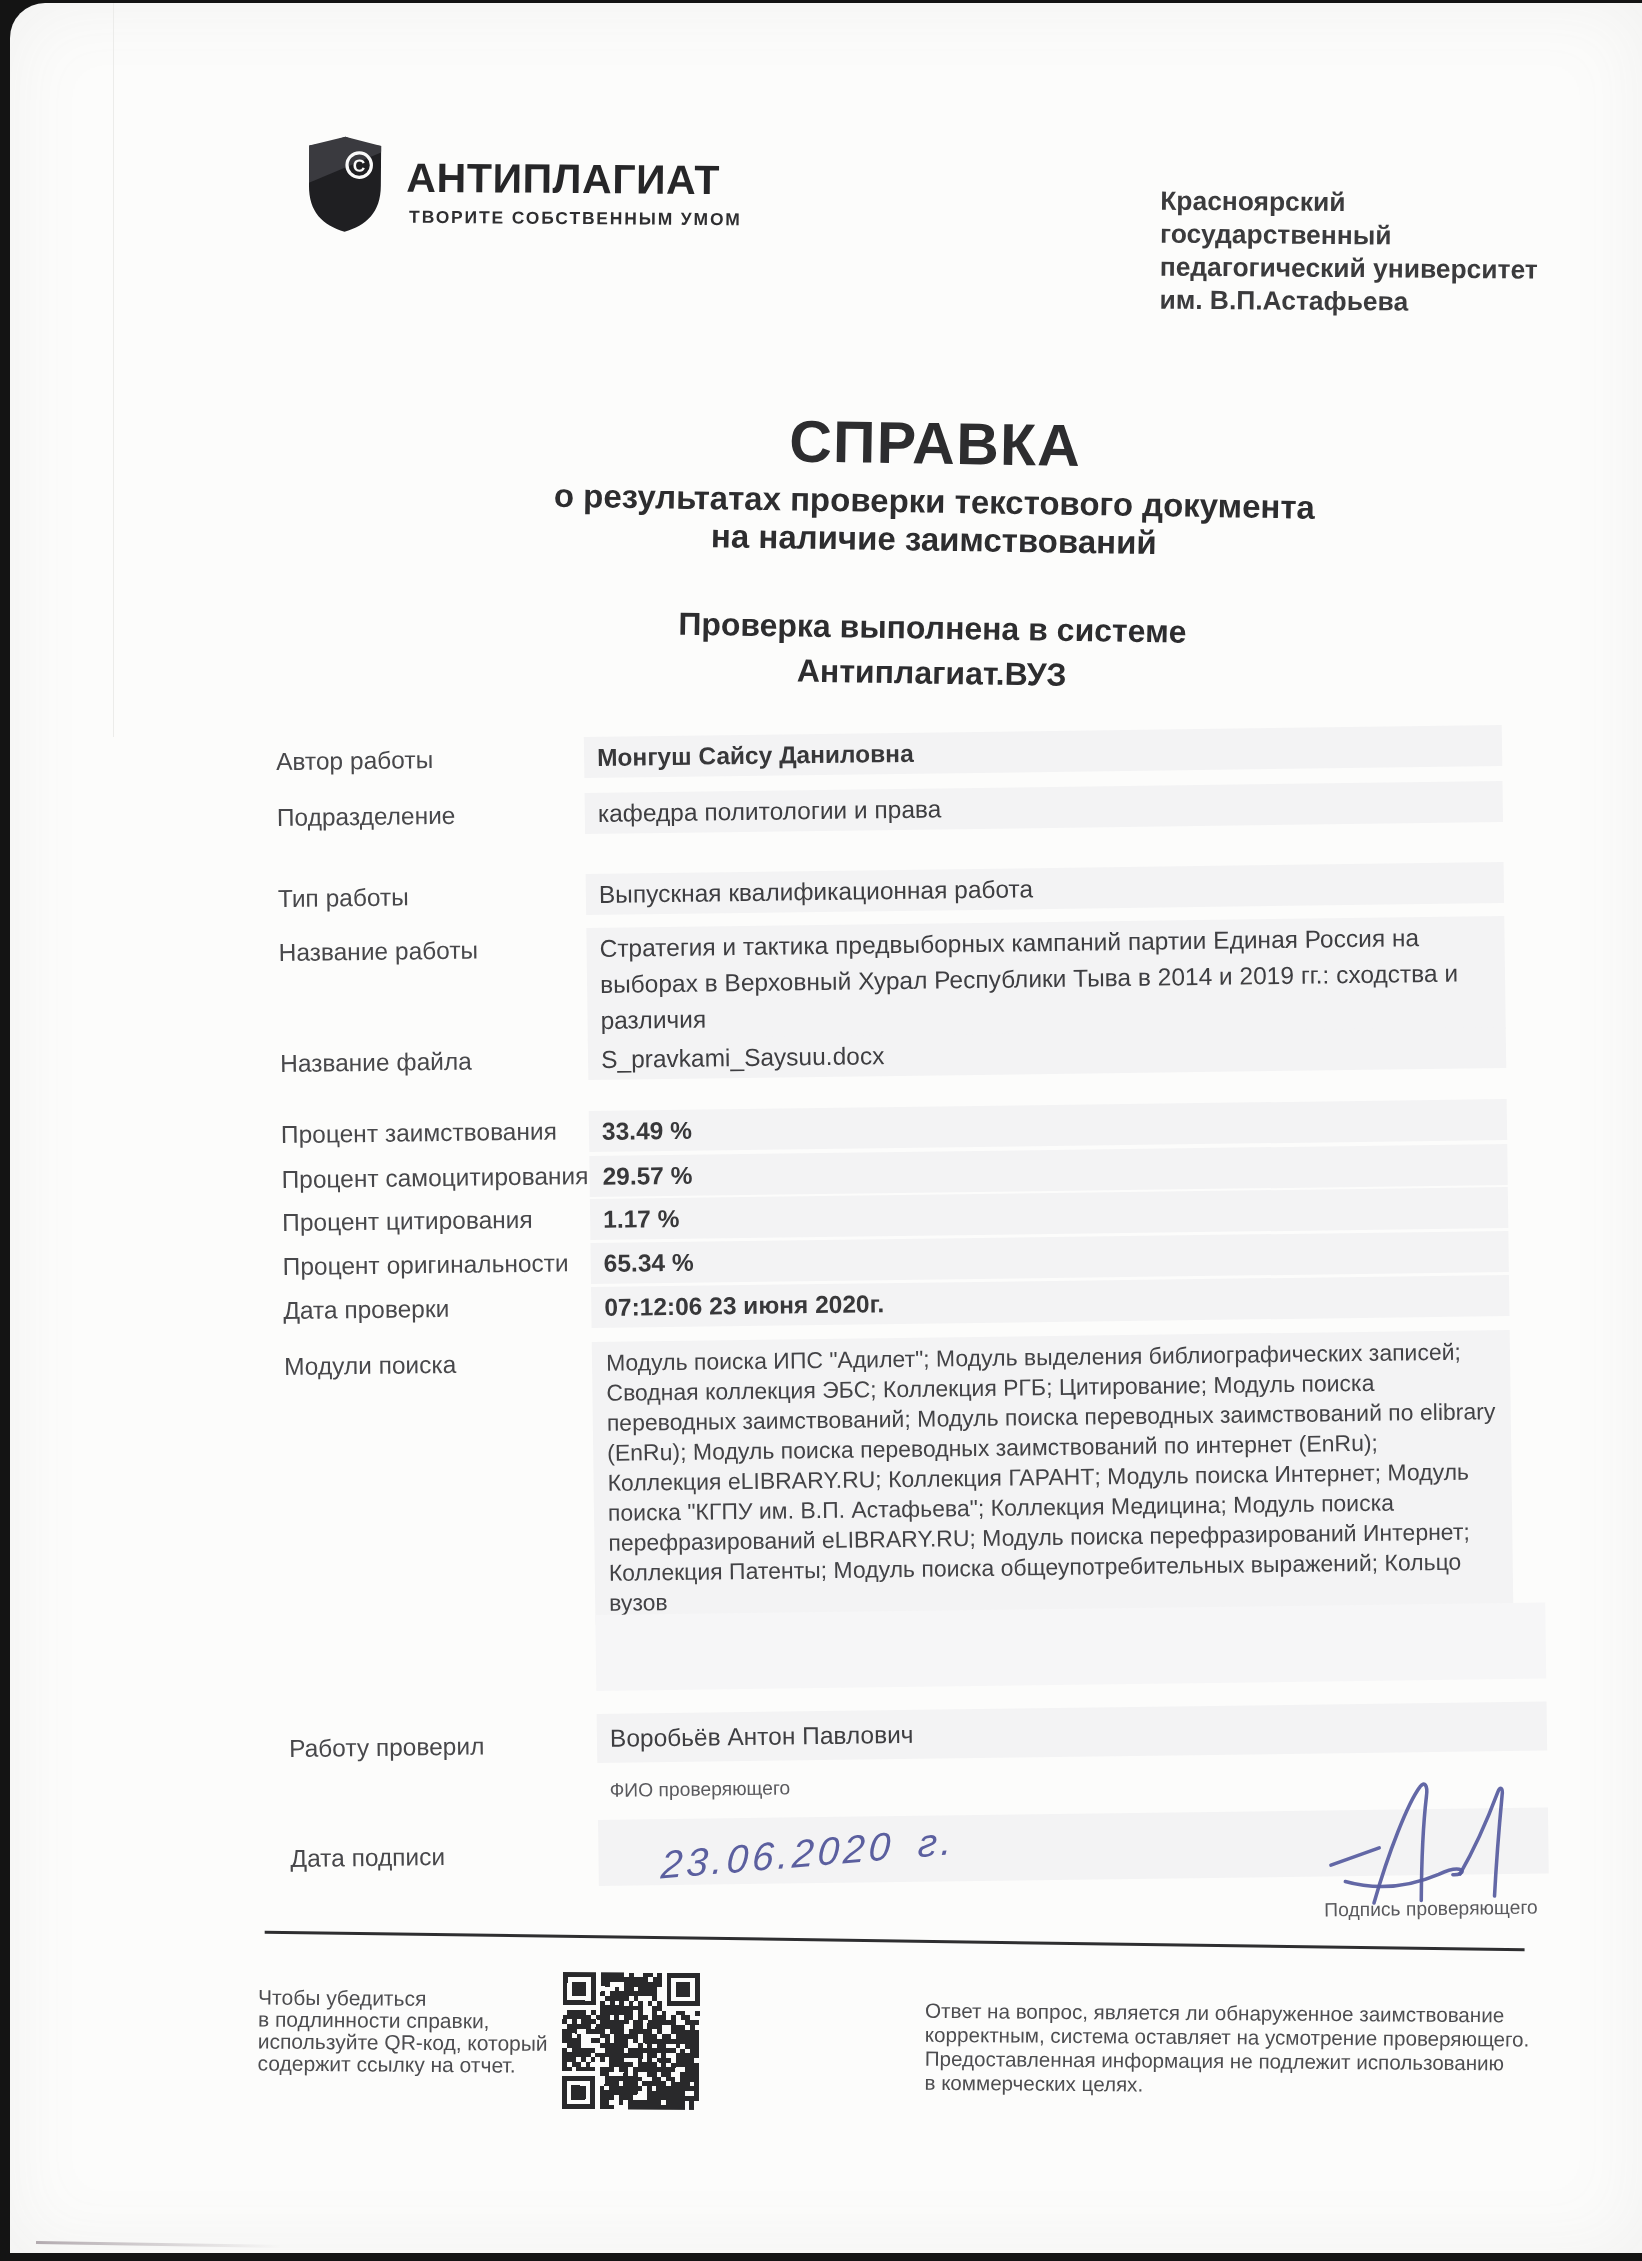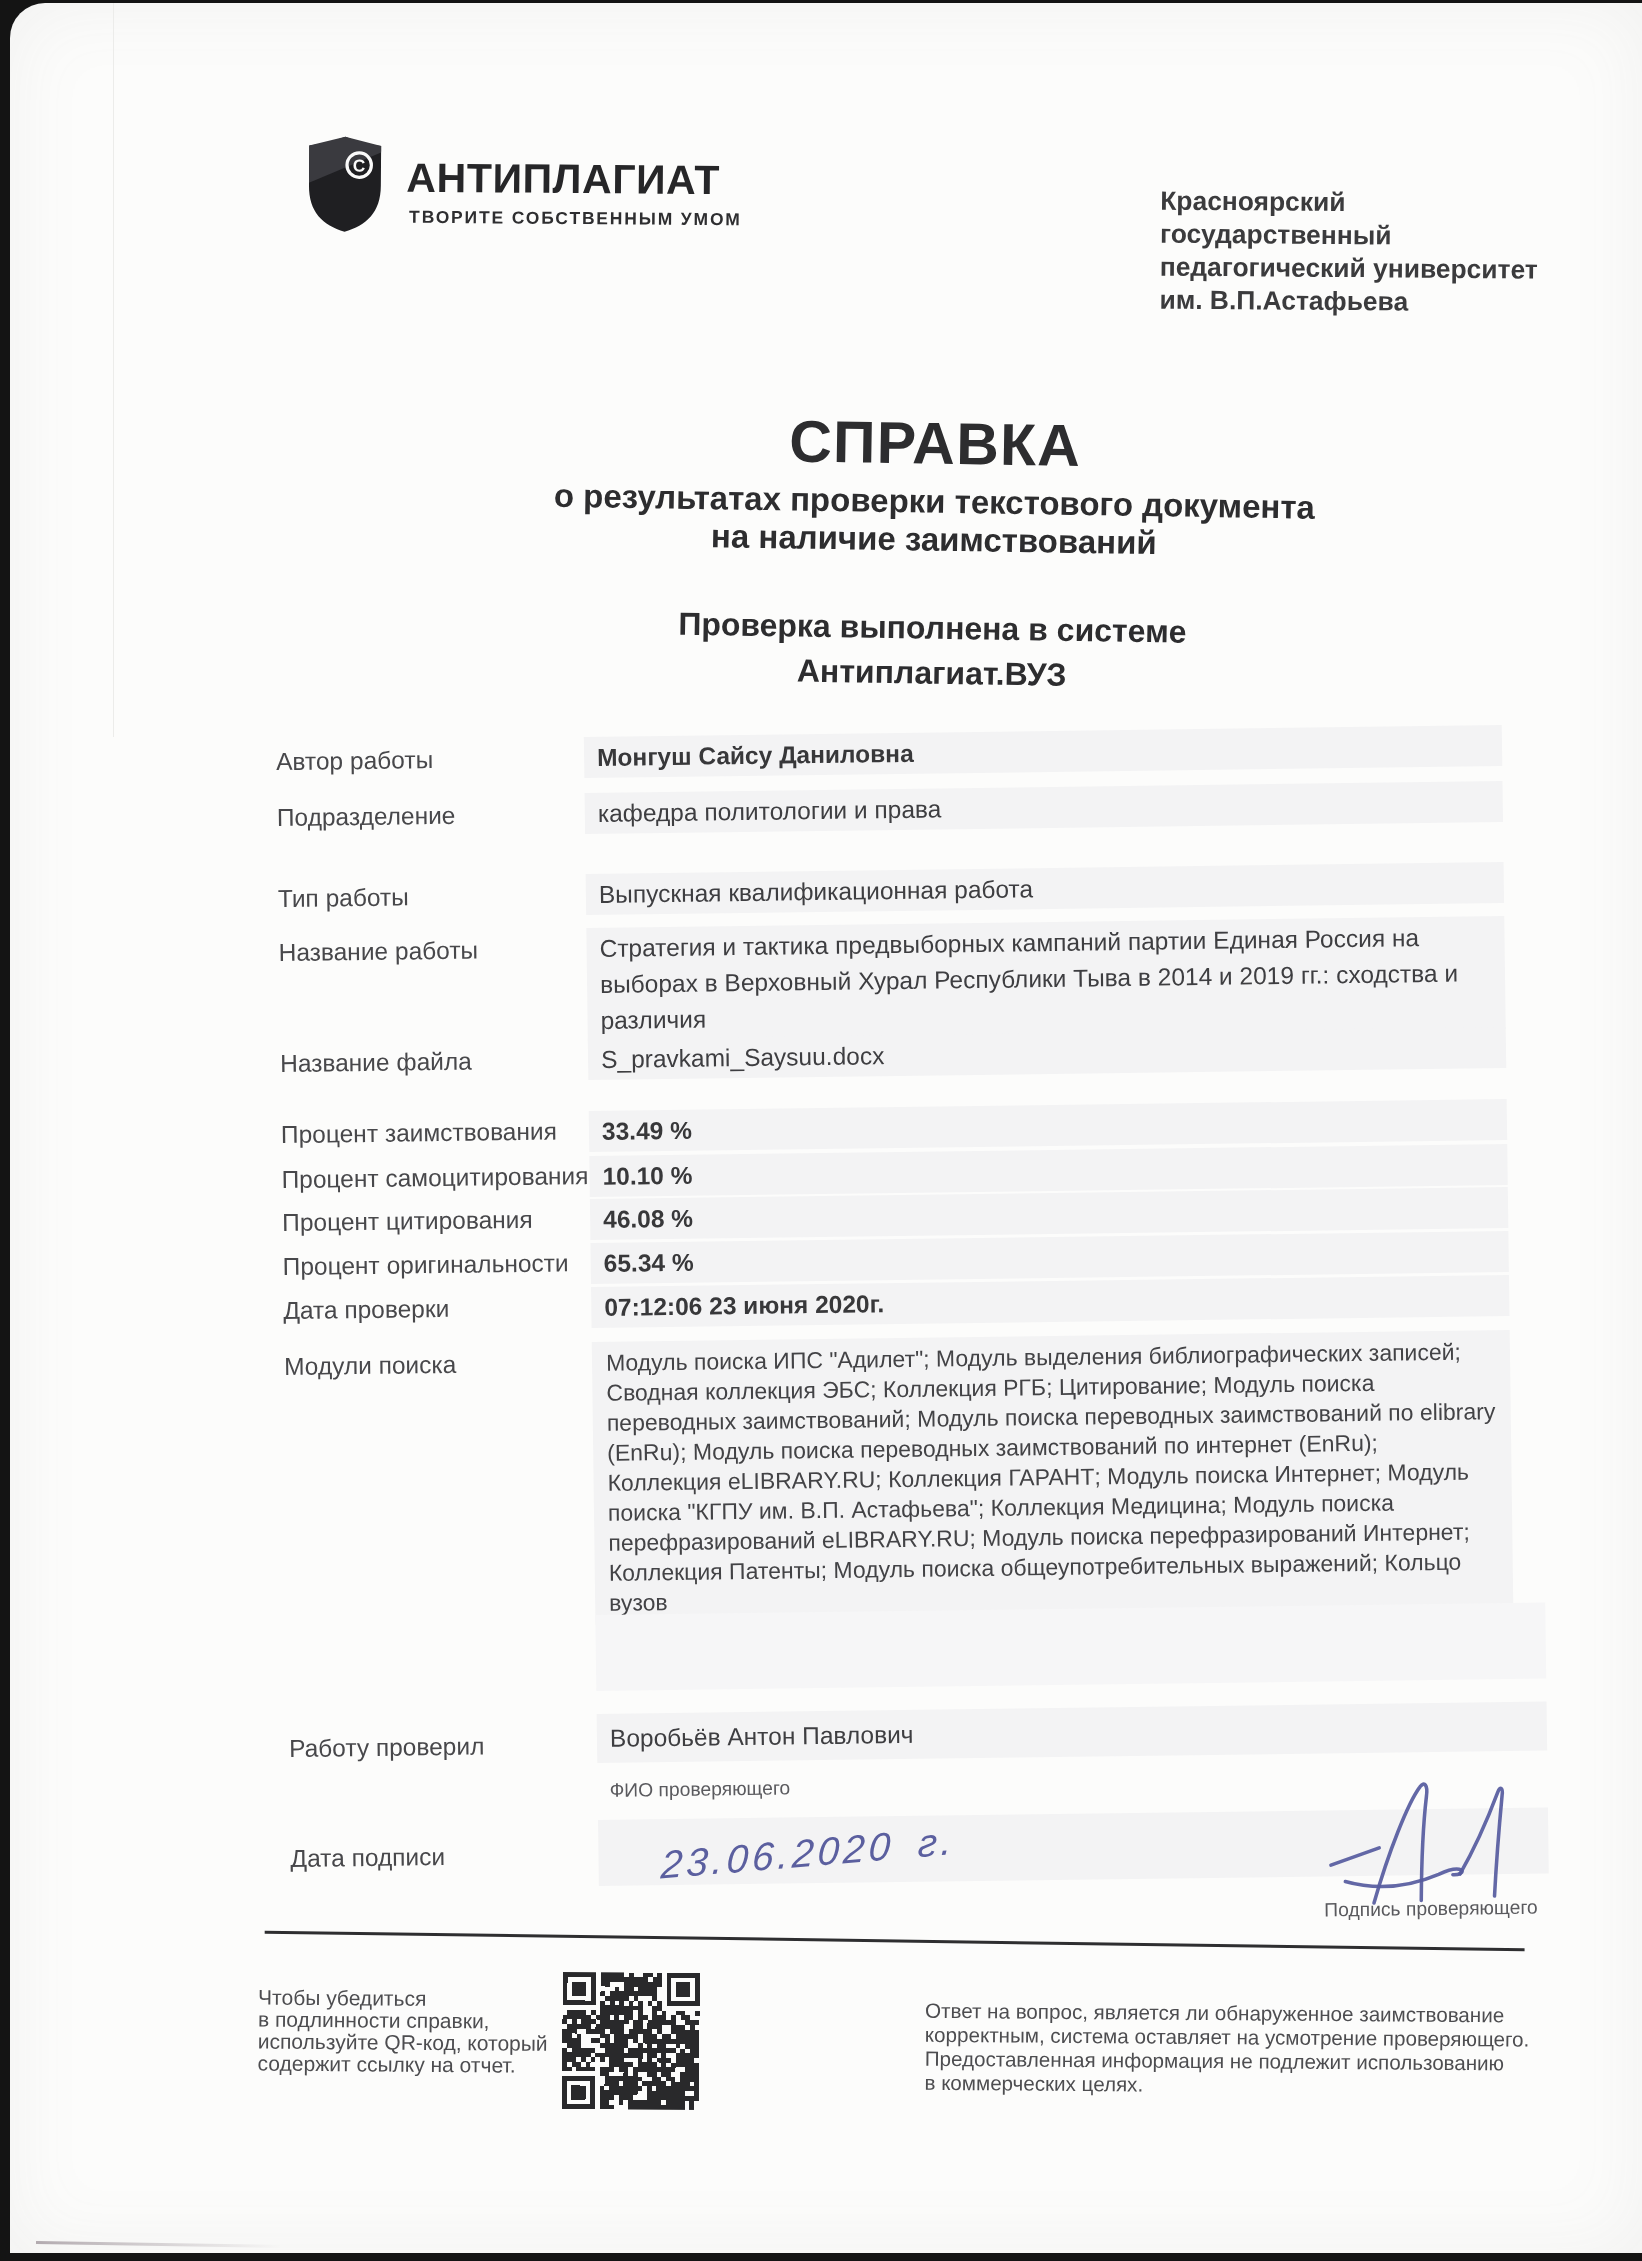--- a/index.html
+++ b/index.html
@@ -121,27 +121,27 @@
     </div>
     <div class="row" style="top:1108px">
       <div class="lbl" style="top:5.8px">Процент заимствования</div>
       <div class="cell" style="min-height:36px">
           <span class="val bold">33.49 %</span>
         </div>
     </div>
     <div class="row" style="top:1153px">
       <div class="lbl" style="top:5.8px">Процент самоцитирования</div>
       <div class="cell" style="min-height:36px">
-          <span class="val bold">10.10 %</span>
+          <span class="val bold">29.57 %</span>
         </div>
     </div>
     <div class="row" style="top:1196px">
       <div class="lbl" style="top:5.8px">Процент цитирования</div>
       <div class="cell" style="min-height:36px">
-          <span class="val bold">46.08 %</span>
+          <span class="val bold">1.17 %</span>
         </div>
     </div>
     <div class="row" style="top:1240px">
       <div class="lbl" style="top:5.8px">Процент оригинальности</div>
       <div class="cell" style="min-height:36px">
           <span class="val bold">65.34 %</span>
         </div>
     </div>
     <div class="row" style="top:1284px">
       <div class="lbl" style="top:5.8px">Дата проверки</div>

